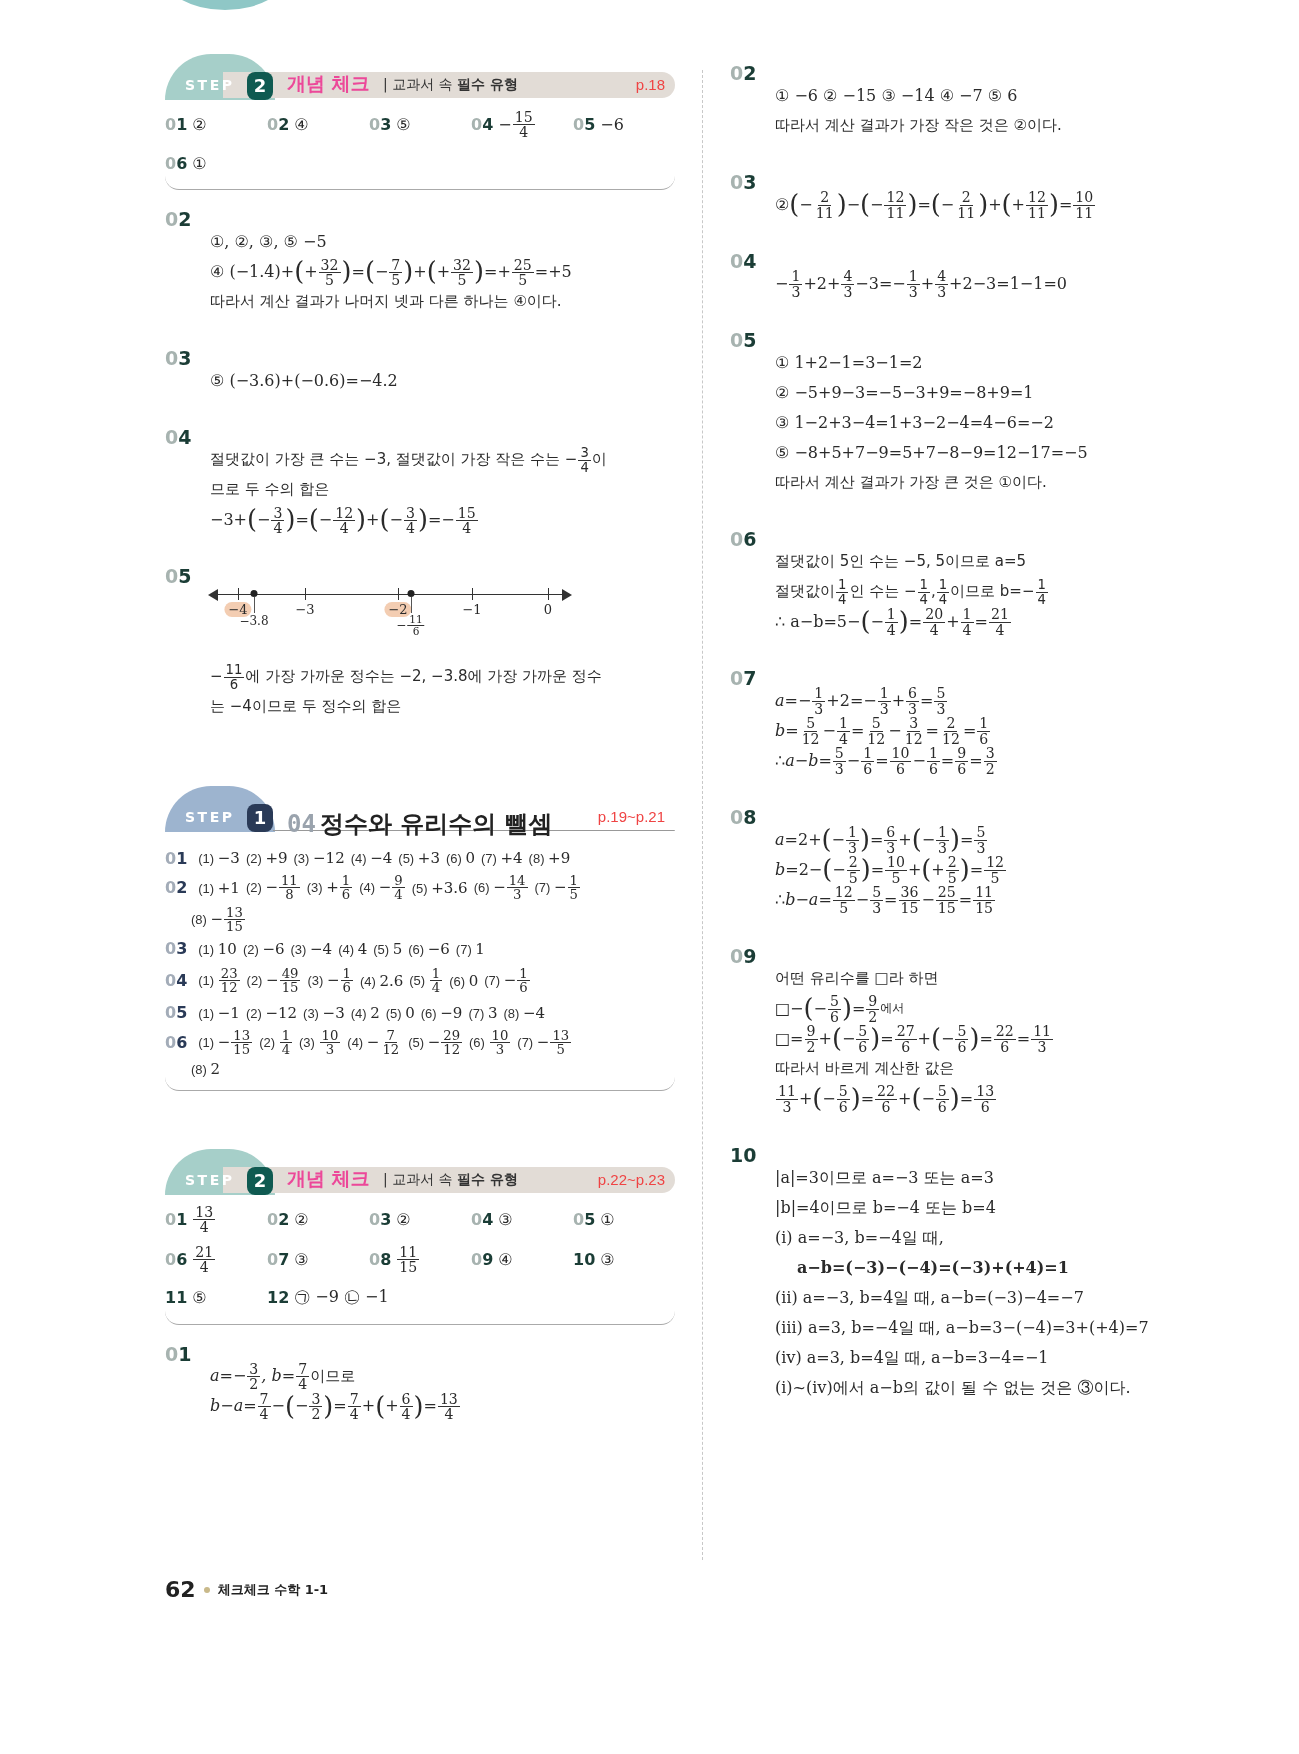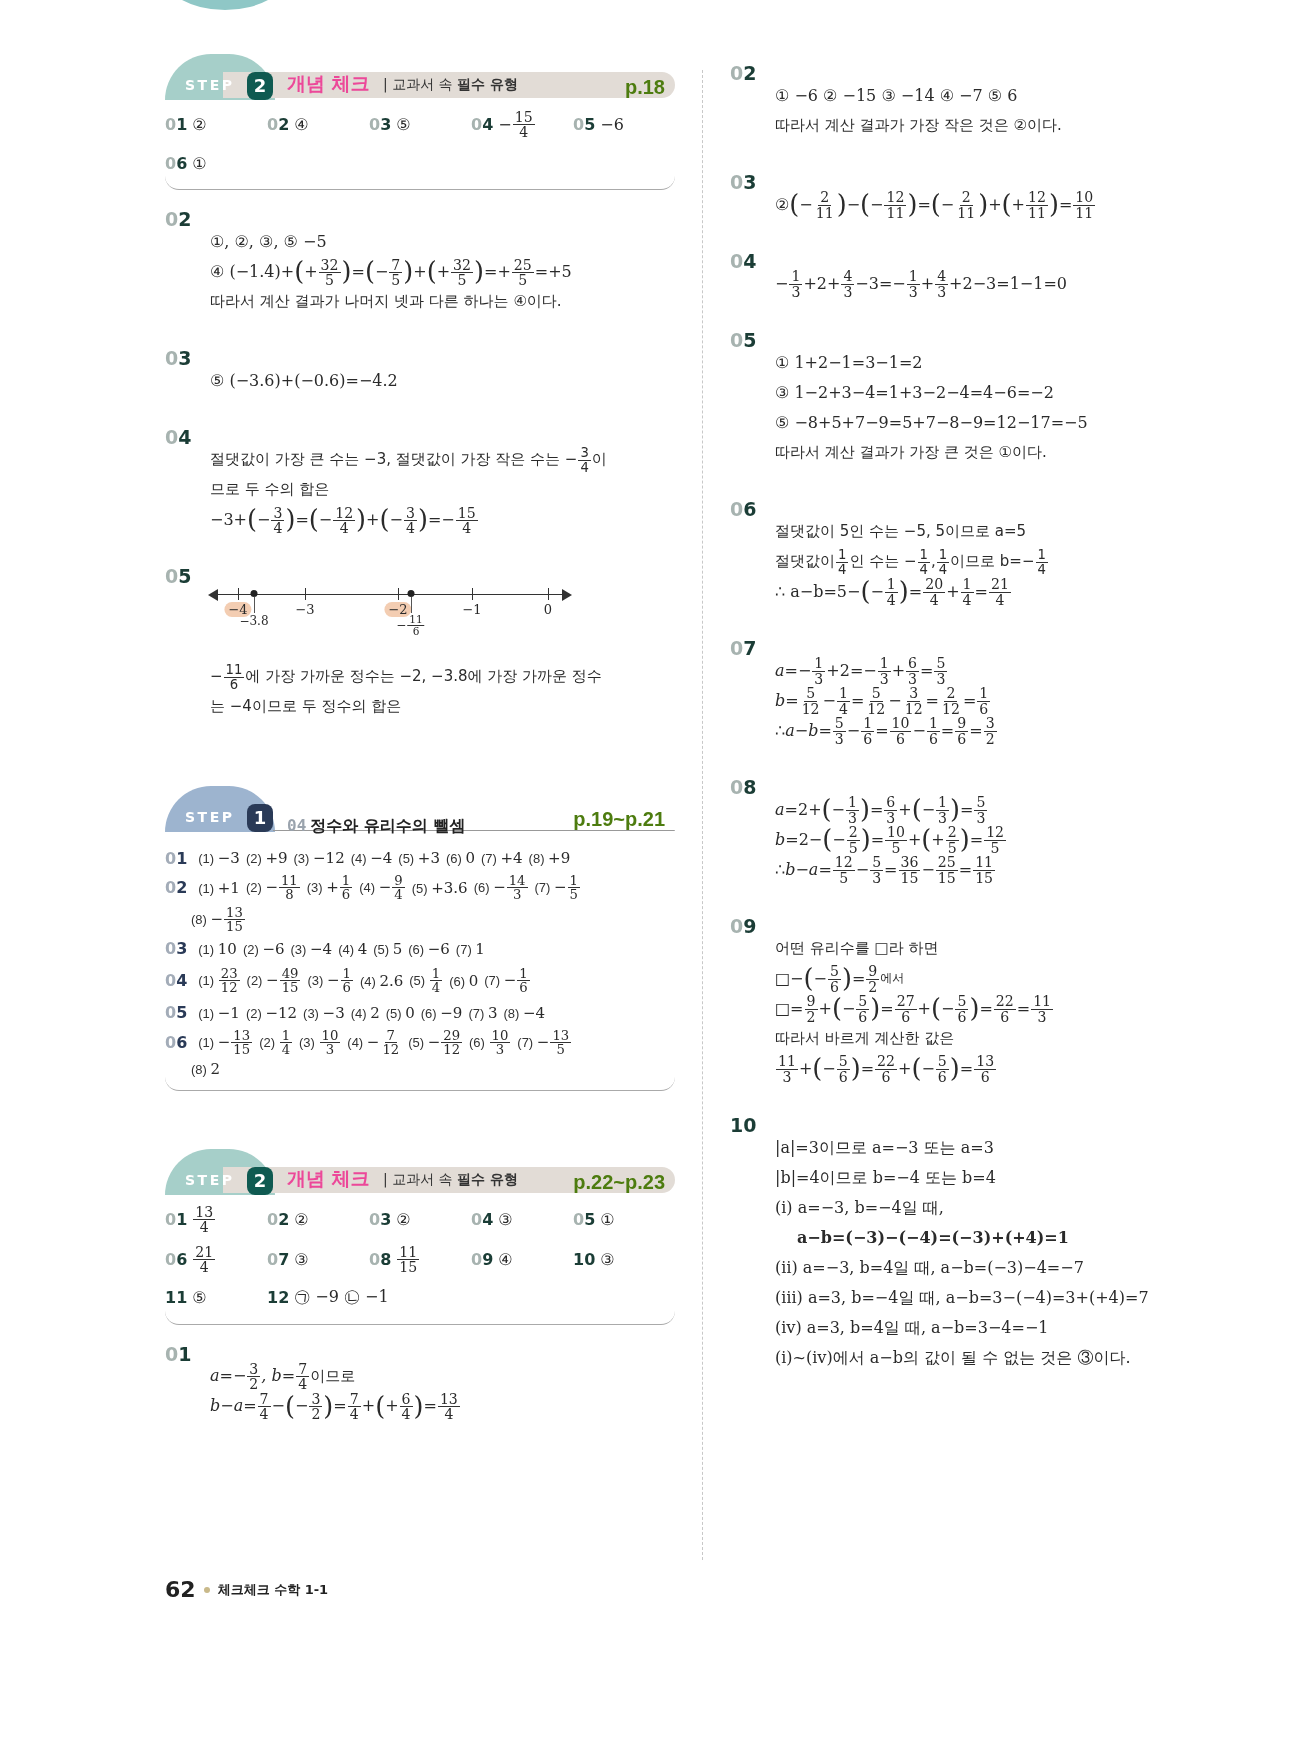--- a/index.html
+++ b/index.html
@@ -23,30 +23,30 @@
     font-weight: bold; font-size: 14px; letter-spacing: 2.5px; color: #fff; }
   .step-num { position: absolute; left: 82px; top: 4px; width: 26px; height: 28px; border-radius: 8px;
     color: #fff; font-family: "DejaVu Sans", sans-serif; font-weight: bold; font-size: 18px;
     text-align: center; line-height: 28px; }
   .step-title { position: absolute; left: 122px; top: 3px; font-family: "DejaVu Sans", sans-serif;
     font-weight: bold; font-size: 19px; }
   .step-sub { position: absolute; left: 218px; top: 8px; font-family: "DejaVu Sans", sans-serif;
     font-size: 14px; color: #333; }
   .step-sub b { font-weight: bold; }
   .step-page { position: absolute; right: 10px; top: 8px; font-family: "Liberation Sans", sans-serif;
-    font-size: 20px; color: #4d7c0f; font-weight: bold; }
+    font-size: 15px; color: #ef4444; }
 
   .teal .step-bump { background: #a6cfc9; }
   .teal .step-bar { background: #e2dcd6; }
   .teal .step-num { background: #0f5a51; }
   .teal .step-title { color: #ec4899; }
 
   .blue .step-bump { background: #9db4cf; }
   .blue .step-num { background: #2a3a57; }
-  .blue .step-title { color: #222; font-size: 16px; top: 16px; }
+  .blue .step-title { color: #222; font-size: 24px; top: 8px; }
   .blue .step-title .ch { color: #9aa3ad; font-family: "DejaVu Sans Mono", monospace; margin-right: 4px; }
   .blue .step-line { position: absolute; left: 108px; right: 0; top: 30px; border-bottom: 1.5px solid #999; border-radius: 0 12px 0 0; }
 
   
   .ans-box { border-bottom: 1.5px solid #aaa; border-radius: 0 0 14px 14px; padding: 4px 0 12px 0; margin-bottom: 16px; }
   .ans-grid { display: grid; grid-template-columns: repeat(5, 1fr); row-gap: 10px; font-size: 16px; }
   .ans-cell { display: flex; align-items: center; min-height: 28px; }
 
   .qn { font-family: "DejaVu Sans", sans-serif; font-weight: bold; font-size: 16px; margin-right: 5px; }
   .qn .z { color: #a7b3b0; }
@@ -501,20 +501,21 @@
             <span class="n">4</span>
             <span class="dn">3</span>
           </span><span>+2−3=1−1=0</span></div>
       </div>
   </div>
 
   <div class="sol">
     <span class="qn"><span class="z">0</span><span class="d">5</span></span>
     <div class="body">
       <div class="line">① 1+2−1=3−1=2</div>
+      <div class="line">② −5+9−3=−5−3+9=−8+9=1</div>
       <div class="line">③ 1−2+3−4=1+3−2−4=4−6=−2</div>
       <div class="line">⑤ −8+5+7−9=5+7−8−9=12−17=−5</div>
       <div class="line kr">따라서 계산 결과가 가장 큰 것은 ①이다.</div>
     </div>
   </div>
 
   <div class="sol">
     <span class="qn"><span class="z">0</span><span class="d">6</span></span>
     <div class="body">
       <div class="line kr">절댓값이 5인 수는 −5, 5이므로 a=5</div>

